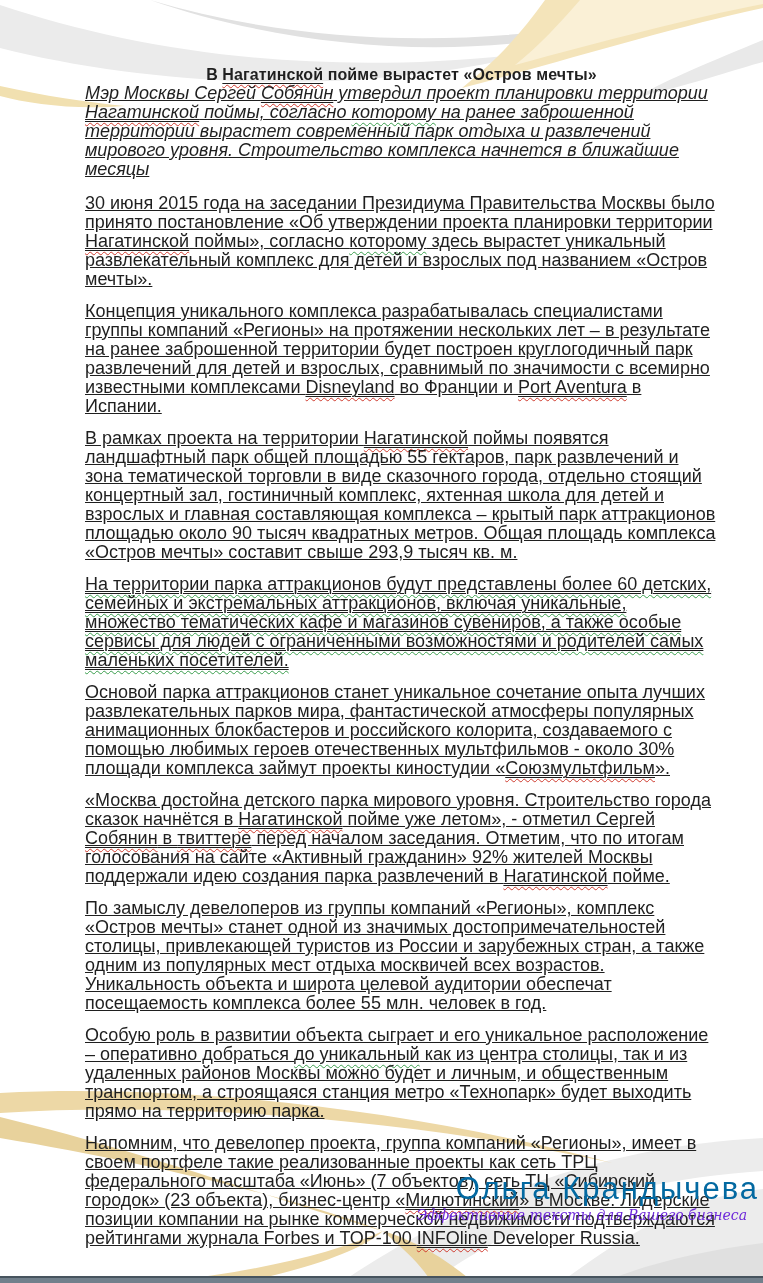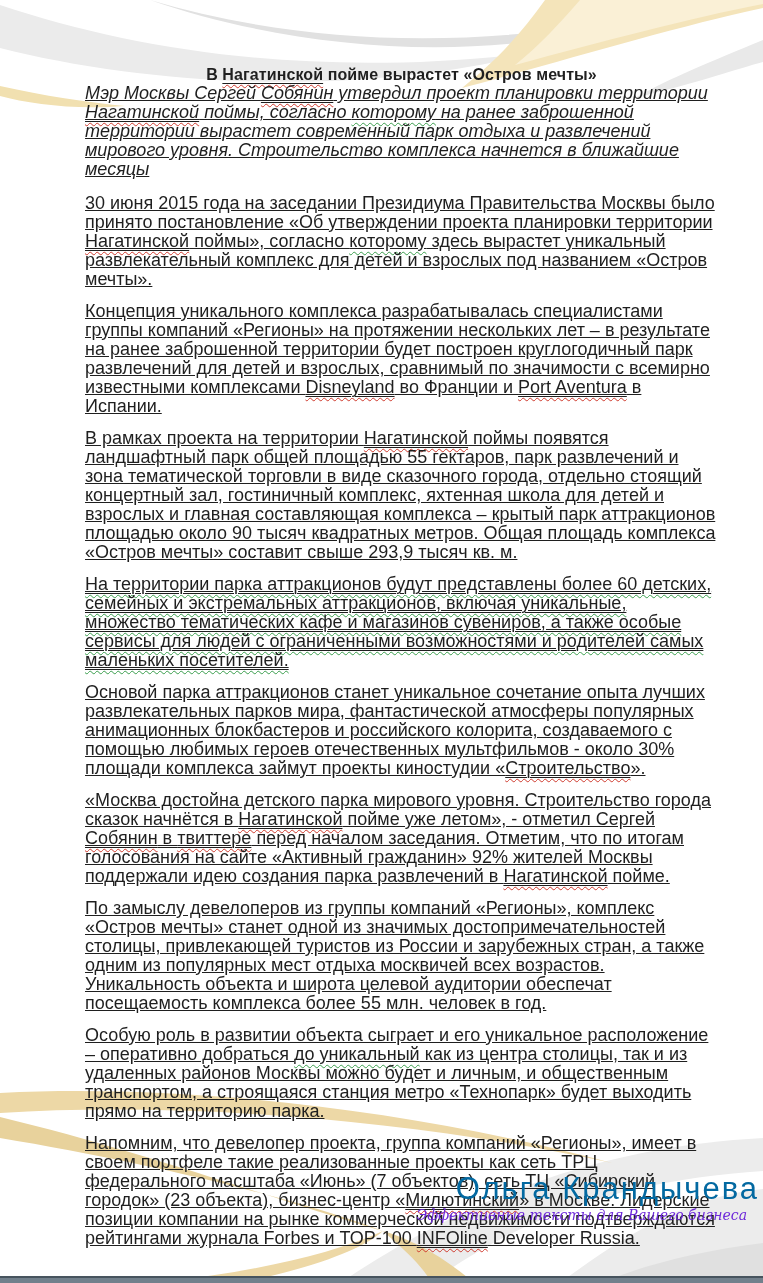--- a/index.html
+++ b/index.html
@@ -68,21 +68,21 @@
   </svg>
 
   <div class="content">
     <h1 class="title" id="article-title">В <span class="u"><span class="m-red">Нагатинской</span></span> пойме вырастет «Остров мечты»</h1>
     <div id="paragraphs">
         <p class="para lead">Мэр Москвы Сергей <span class="u"><span class="m-red">Собянин</span></span> утвердил проект планировки территории <span class="u"><span class="m-red">Нагатинской</span></span> поймы, согласно <span class="m-green">которому</span> на ранее заброшенной территории вырастет современный парк отдыха и развлечений мирового уровня. Строительство комплекса начнется в ближайшие месяцы</p>
         <p class="para">30 июня 2015 года на заседании Президиума Правительства Москвы было принято постановление «Об утверждении проекта планировки территории <span class="u"><span class="m-red">Нагатинской</span></span> поймы», согласно <span class="m-green">которому</span> здесь вырастет уникальный развлекательный комплекс для детей и взрослых под названием «Остров мечты».</p>
         <p class="para">Концепция уникального комплекса разрабатывалась специалистами группы компаний «Регионы» на протяжении нескольких лет – в результате на ранее заброшенной территории будет построен круглогодичный парк развлечений для детей и взрослых, сравнимый по значимости с всемирно известными комплексами <span class="u"><span class="m-red">Disneyland</span></span> во Франции и <span class="u"><span class="m-red">Port Aventura</span></span> в Испании.</p>
         <p class="para">В рамках проекта на территории <span class="u"><span class="m-red">Нагатинской</span></span> поймы появятся ландшафтный парк общей площадью 55 гектаров, парк развлечений и зона тематической торговли в виде сказочного города, отдельно стоящий концертный зал, гостиничный комплекс, яхтенная школа для детей и взрослых и главная составляющая комплекса – крытый парк аттракционов площадью около 90 тысяч квадратных метров. Общая площадь комплекса «Остров мечты» составит свыше 293,9 тысяч кв. м.</p>
         <p class="para"><span class="u"><span class="m-green">На территории парка аттракционов будут представлены более 60 детских, семейных и экстремальных аттракционов, включая уникальные, множество тематических кафе и магазинов сувениров, а также особые сервисы для людей с ограниченными возможностями и родителей самых маленьких посетителей. </span></span></p>
-        <p class="para">Основой парка аттракционов станет уникальное сочетание опыта лучших развлекательных парков мира, фантастической атмосферы популярных анимационных блокбастеров и российского колорита, создаваемого с помощью любимых героев отечественных мультфильмов - около 30% площади комплекса займут проекты киностудии «<span class="u"><span class="m-red">Строительство</span></span>».</p>
+        <p class="para">Основой парка аттракционов станет уникальное сочетание опыта лучших развлекательных парков мира, фантастической атмосферы популярных анимационных блокбастеров и российского колорита, создаваемого с помощью любимых героев отечественных мультфильмов - около 30% площади комплекса займут проекты киностудии «<span class="u"><span class="m-red">Союзмультфильм</span></span>».</p>
         <p class="para">«Москва достойна детского парка мирового уровня. Строительство города сказок начнётся в <span class="u"><span class="m-red">Нагатинской</span></span> пойме уже летом», - отметил Сергей <span class="u"><span class="m-red">Собянин</span></span><span class="u"> в </span><span class="u"><span class="m-red">твиттере</span></span> перед началом заседания. Отметим, что по итогам голосования на сайте «Активный гражданин» 92% жителей Москвы поддержали идею создания парка развлечений в <span class="u"><span class="m-red">Нагатинской</span></span> пойме.</p>
         <p class="para">По замыслу девелоперов из группы компаний «Регионы», комплекс «Остров мечты» станет одной из значимых достопримечательностей столицы, привлекающей туристов из России и зарубежных стран, а также одним из популярных мест отдыха москвичей всех возрастов. Уникальность объекта и широта целевой аудитории обеспечат посещаемость комплекса более 55 млн. человек в год.</p>
         <p class="para">Особую роль в развитии объекта сыграет и его уникальное расположение – оперативно добраться <span class="m-green">до уникальный</span> как из центра столицы, так и из удаленных районов Москвы можно будет и личным, и общественным транспортом, а строящаяся станция метро «Технопарк» будет выходить прямо на территорию парка.</p>
         <p class="para">Напомним, что девелопер проекта, группа компаний «Регионы», имеет в своем портфеле такие реализованные проекты как сеть ТРЦ федерального масштаба «Июнь» (7 объектов), сеть ТЦ «Сибирский городок» (23 объекта), бизнес-центр «<span class="u"><span class="m-red">Милютинский</span></span>» в Москве. Лидерские позиции компании на рынке коммерческой недвижимости подтверждаются рейтингами журнала Forbes и ТОР-100 <span class="u"><span class="m-red">INFOline</span></span> Developer Russia.</p>
       </div>
   </div>
 
   <div class="logo">
     <div class="logo-name">Ольга Крандычева</div>
     <div class="logo-tagline">Эффективные тексты для Вашего бизнеса</div>

